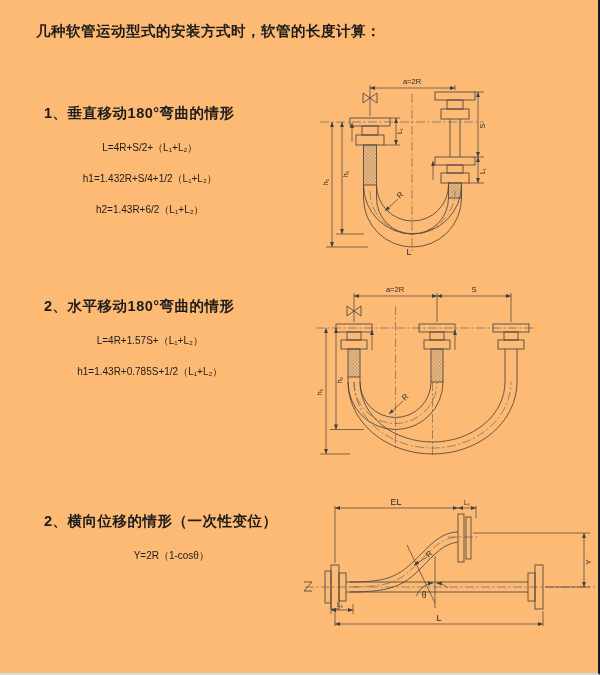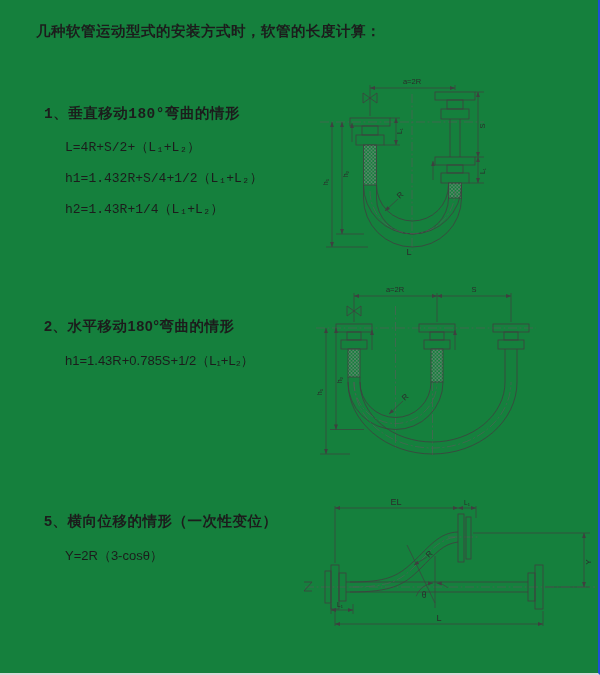--- a/index.html
+++ b/index.html
@@ -1,62 +1,63 @@
 <!DOCTYPE html>
 <html><head>
 <meta charset="utf-8">
 <style>
   html,body{margin:0;padding:0;background:#ffffff;}
   .page{
-    position:relative;width:600px;height:675px;background:#15803d;
-    border-right:2px solid #1d4ed8;border-bottom:2px solid #d9d9d9;
+    position:relative;width:600px;height:675px;background:#fdba74;
+    border-right:2px solid #0f172a;border-bottom:2px solid #d9d9d9;
     box-sizing:border-box;overflow:hidden;
     font-family:"Liberation Sans",sans-serif;color:#1c1c1c;
   }
   .title{
     position:absolute;left:36px;top:22px;
     font-size:14.5px;font-weight:bold;letter-spacing:.5px;
   }
   .section{position:absolute;left:44px;}
   .heading{font-size:14.5px;font-weight:bold;margin:0;letter-spacing:.5px;}
-  .formula{font-size:13px;margin:0 0 0 21px;line-height:31px;white-space:pre;}
+  .formula{font-size:10px;margin:0 0 0 21px;line-height:31px;white-space:pre;text-align:center;}
   .formulas{margin-top:9px;}
   svg.diag{position:absolute;}
   svg.diag text{font-family:"Liberation Sans",sans-serif;fill:#2b2b2b;stroke:none;}
   .ln{stroke:#3f3f3f;stroke-width:.8;fill:none;}
   .dim{stroke:#3f3f3f;stroke-width:.7;fill:none;}
   .cl{stroke:#5a5a5a;stroke-width:.6;fill:none;stroke-dasharray:9 2.5 2 2.5;}
 </style>
 </head>
 <body>
 
 <div class="page">
 
   <div class="title">几种软管运动型式的安装方式时，软管的长度计算：</div>
 
-  <div class="section" style="top:104px;font-family:Liberation Mono, monospace;">
+  <div class="section" style="top:104px;">
     <p class="heading">1、垂直移动180°弯曲的情形</p>
     <div class="formulas">
       <p class="formula">L=4R+S/2+（L₁+L₂）</p>
       <p class="formula">h1=1.432R+S/4+1/2（L₁+L₂）</p>
-      <p class="formula">h2=1.43R+1/4（L₁+L₂）</p>
+      <p class="formula">h2=1.43R+6/2（L₁+L₂）</p>
     </div>
   </div>
 
-  <div class="section" style="top:297px;margin-top:20px;">
+  <div class="section" style="top:297px;">
     <p class="heading">2、水平移动180°弯曲的情形</p>
     <div class="formulas">
+      <p class="formula">L=4R+1.57S+（L₁+L₂）</p>
       <p class="formula">h1=1.43R+0.785S+1/2（L₁+L₂）</p>
     </div>
   </div>
 
   <div class="section" style="top:512px;">
-    <p class="heading">5、横向位移的情形（一次性变位）</p>
+    <p class="heading">2、横向位移的情形（一次性变位）</p>
     <div class="formulas">
-      <p class="formula">Y=2R（3-cosθ）</p>
+      <p class="formula">Y=2R（1-cosθ）</p>
     </div>
   </div>
 
   <svg class="diag" style="left:312px;top:70px;" width="280" height="188" viewBox="0 0 280 188">
     <defs>
       <marker id="ar1" viewBox="0 0 10 10" refX="9" refY="5" markerWidth="8" markerHeight="8" orient="auto-start-reverse">
         <path d="M0,1.5 L9,5 L0,8.5 z" fill="#3f3f3f"></path>
       </marker>
       <pattern id="hx1" width="3.5" height="3.5" patternUnits="userSpaceOnUse">
         <path d="M0,3.5 L3.5,0 M0,0 L3.5,3.5" stroke="#8a8a8a" stroke-width="0.5"></path>

